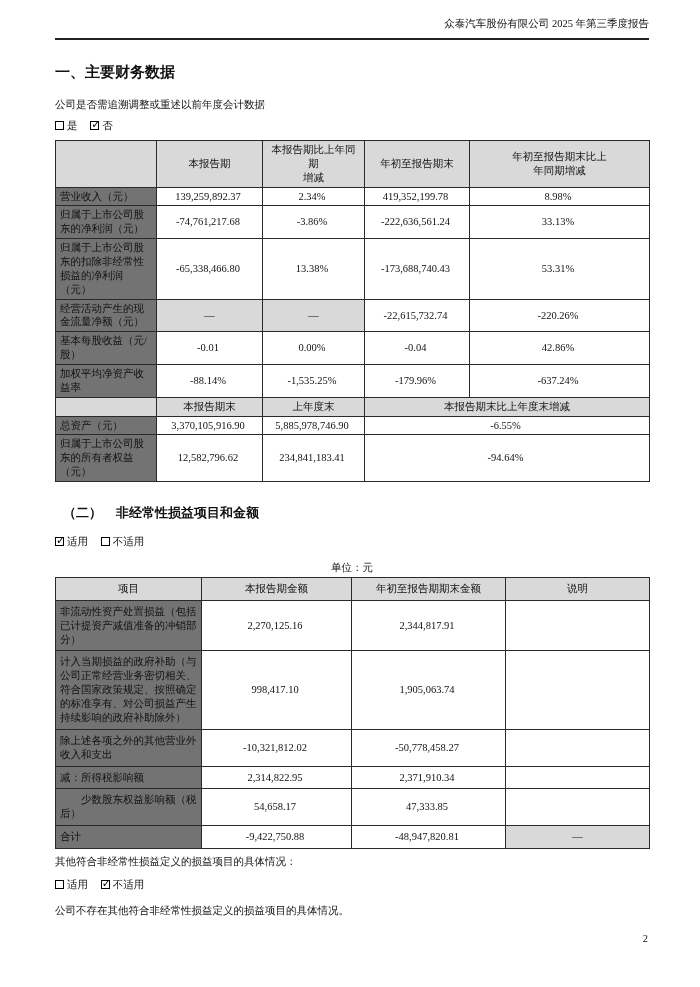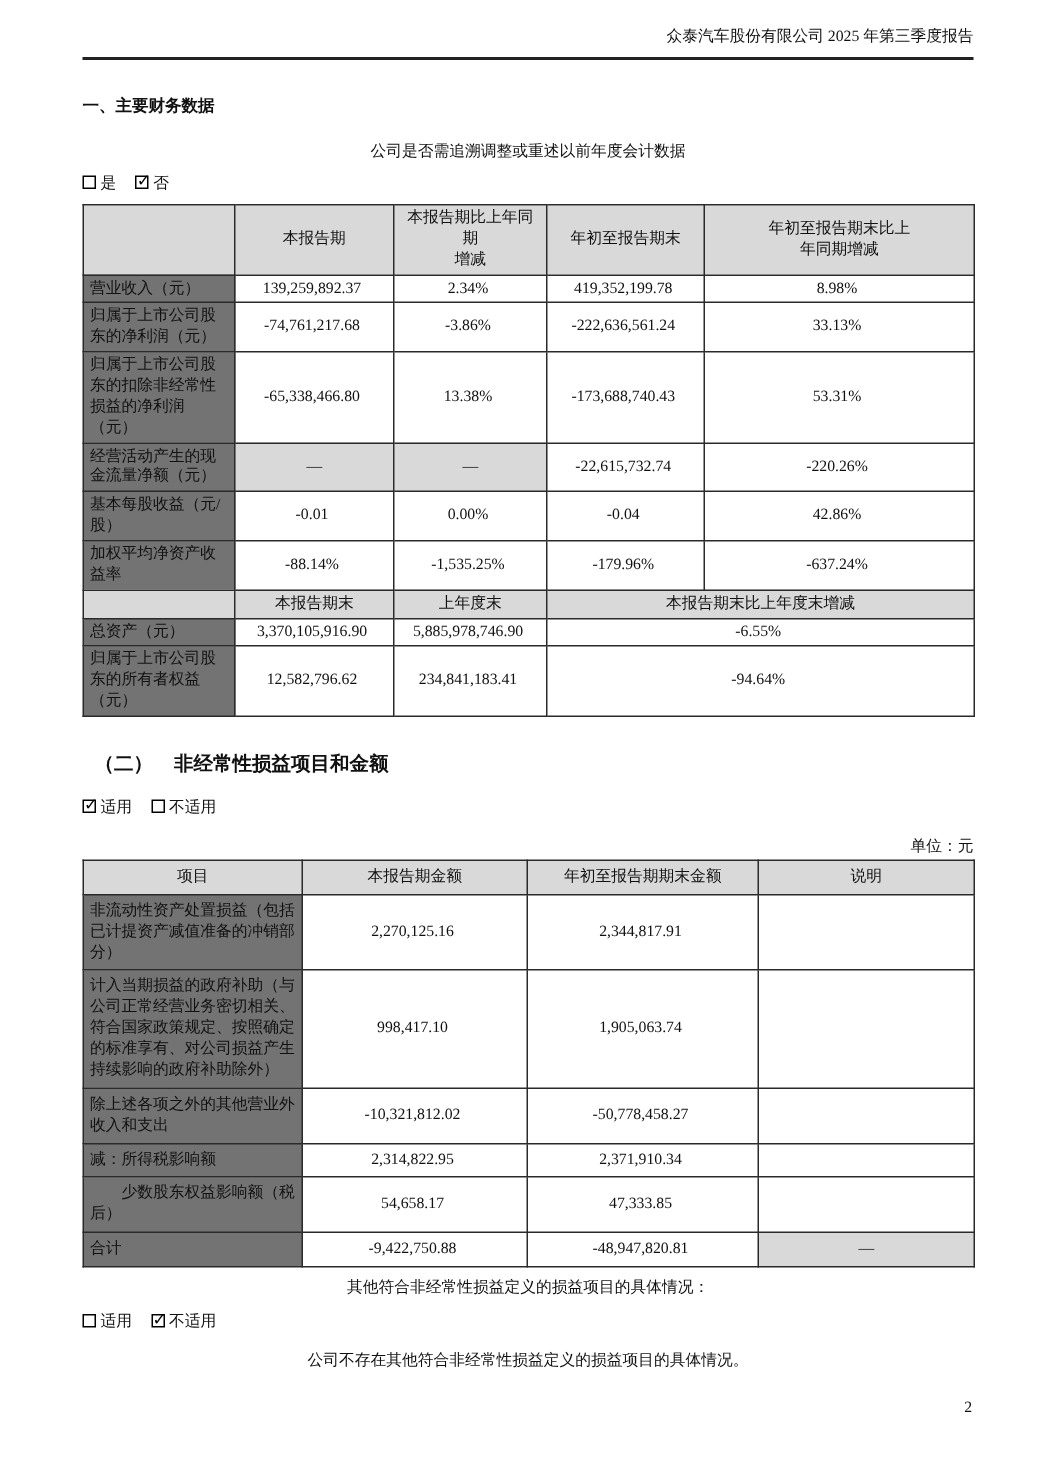--- a/index.html
+++ b/index.html
@@ -11,25 +11,25 @@
   }
   .page { position: relative; width: 700px; height: 739px; }
   .content { margin: 0 51px 0 55px; width: 594px; }
 
   .doc-header {
     padding-top: 17px; padding-bottom: 7px;
     text-align: right; font-size: 10.5px;
     border-bottom: 2px solid #222;
   }
 
-  .h1 { font-size: 11px; font-weight: bold; margin-top: 23px; }
+  .h1 { font-size: 15px; font-weight: bold; margin-top: 23px; }
   .h2 { font-size: 13px; font-weight: bold; margin-top: 20px; margin-left: 8px; }
   .h2 .num { margin-right: 14px; }
 
-  .body-note { font-size: 10.5px; margin-top: 16px; text-align: center; }
+  .body-note { font-size: 10.5px; margin-top: 16px; }
   .cb-line { font-size: 10.5px; margin-top: 7px; }
   .cb-group { margin-right: 10px; }
   .checkbox {
     display: inline-block; width: 9px; height: 9px;
     border: 1px solid #000; vertical-align: -1px; margin-right: 3px;
     position: relative; background: #fff;
   }
   .checkbox .mark {
     position: absolute; left: 0px; top: -3px;
     font-size: 11px; line-height: 11px; color: #000;
@@ -46,22 +46,22 @@
   .t1 td { padding: 2px 4px; }
   .t2 td { padding: 4px 4px; }
   td.shade { background: #d9d9d9; }
   td.lbl { text-align: left; background: #737373; }
   td.num { text-align: center; padding-right: 7px !important; }
   td.ctr { text-align: center; }
   td.hd { text-align: center; background: #d9d9d9; white-space: pre-line; }
   td.indent { text-indent: 2em; }
 
   .sec2-head { margin-top: 22px; }
-  .unit-line { font-size: 10.5px; text-align: right; margin-top: 12px; }
-  .after-table-note { font-size: 10.5px; margin-top: 6px; text-align: center; }
+  .unit-line { font-size: 10.5px; text-align: center; margin-top: 12px; }
+  .after-table-note { font-size: 10.5px; margin-top: 6px; }
   .mt { margin-top: 9px; }
 
   .page-number {
     position: absolute; right: 52px; top: 933px; font-size: 10.5px;
   }
 </style>
 </head>
 <body>
 
 <div class="page">

